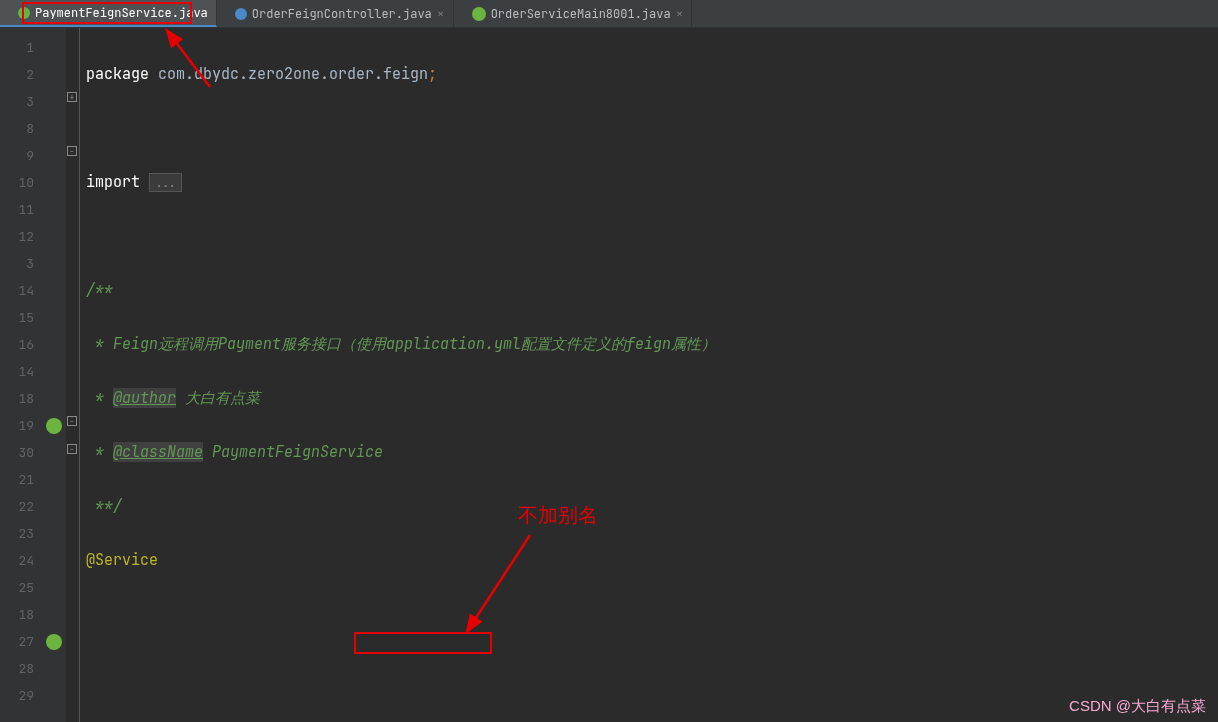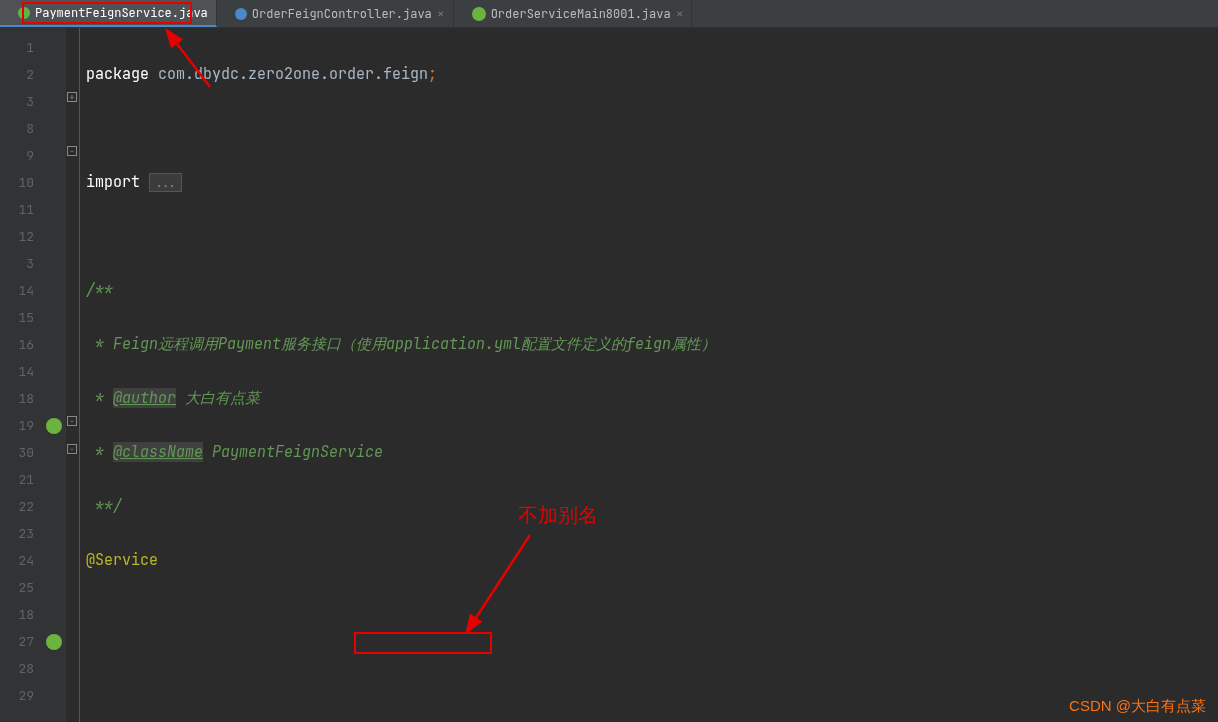--- a/index.html
+++ b/index.html
@@ -122,21 +122,21 @@
     color: #e60000;
     font-family: "SimSun", serif;
     font-size: 20px;
     pointer-events: none;
     margin-left: 18px;
   }
   .watermark {
     position: absolute;
     right: 12px;
     bottom: 6px;
-    color: #f97316;
+    color: #f9a8d4;
     font-size: 15px;
     font-family: sans-serif;
   }
 </style>
 </head>
 <body>
 
 <div class="tab-bar">
   <div class="tab active">
     <span class="icon-circle icon-java"></span>

